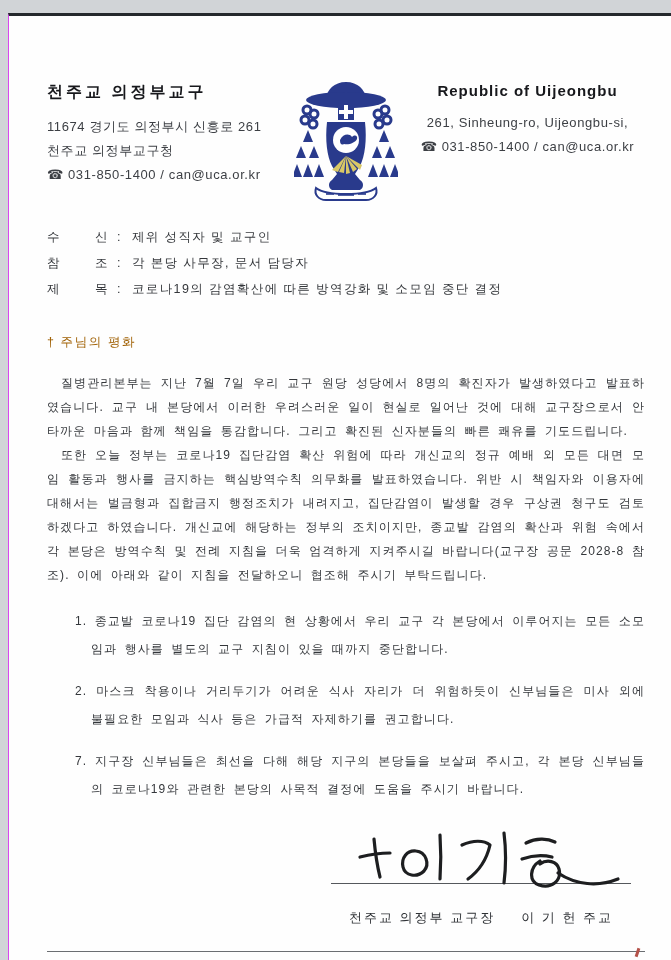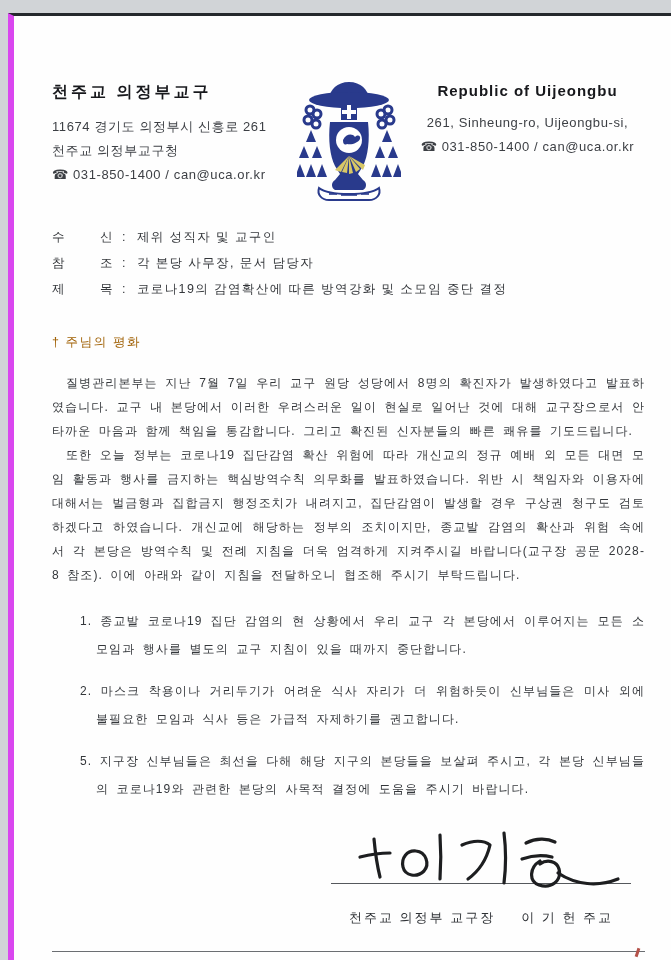--- a/index.html
+++ b/index.html
@@ -7,21 +7,21 @@
     width:671px;height:960px;overflow:hidden;
     background:#d1d4d7;
     font-family:"Liberation Sans","DejaVu Sans",sans-serif;
     position:relative;
   }
   .sheet{
     position:absolute;left:8px;top:13px;
     width:663px;height:947px;box-sizing:border-box;
     background:#fefefe;
     border-top:3px solid #24282c;
-    border-left:6px solid #d946ef;
+    border-left:1px solid #d946ef;
     padding:0 26px 0 38px;
   }
   
   .letterhead{
     margin-top:56px;
     display:flex;align-items:flex-start;justify-content:space-between;
   }
   .lh-kr{width:235px;padding-top:10px;}
   .lh-kr-title{
     font-size:16px;font-weight:bold;color:#17181c;
@@ -195,21 +195,21 @@
   </div>
 
   <div class="greeting">† 주님의 평화</div>
 
   <p class="body-par first">질병관리본부는 지난 7월 7일 우리 교구 원당 성당에서 8명의 확진자가 발생하였다고 발표하였습니다. 교구 내 본당에서 이러한 우려스러운 일이 현실로 일어난 것에 대해 교구장으로서 안타까운 마음과 함께 책임을 통감합니다. 그리고 확진된 신자분들의 빠른 쾌유를 기도드립니다.</p>
   <p class="body-par">또한 오늘 정부는 코로나19 집단감염 확산 위험에 따라 개신교의 정규 예배 외 모든 대면 모임 활동과 행사를 금지하는 핵심방역수칙 의무화를 발표하였습니다. 위반 시 책임자와 이용자에 대해서는 벌금형과 집합금지 행정조치가 내려지고, 집단감염이 발생할 경우 구상권 청구도 검토하겠다고 하였습니다. 개신교에 해당하는 정부의 조치이지만, 종교발 감염의 확산과 위험 속에서 각 본당은 방역수칙 및 전례 지침을 더욱 엄격하게 지켜주시길 바랍니다(교구장 공문 2028-8 참조). 이에 아래와 같이 지침을 전달하오니 협조해 주시기 부탁드립니다.</p>
 
   <div class="list">
     <p class="list-item">1. 종교발 코로나19 집단 감염의 현 상황에서 우리 교구 각 본당에서 이루어지는 모든 소모임과 행사를 별도의 교구 지침이 있을 때까지 중단합니다.</p>
     <p class="list-item">2. 마스크 착용이나 거리두기가 어려운 식사 자리가 더 위험하듯이 신부님들은 미사 외에 불필요한 모임과 식사 등은 가급적 자제하기를 권고합니다.</p>
-    <p class="list-item">5. 지구장 신부님들은 최선을 다해 해당 지구의 본당들을 보살펴 주시고, 각 본당 신부님들의 코로나19와 관련한 본당의 사목적 결정에 도움을 주시기 바랍니다.</p>
+    <p class="list-item">7. 지구장 신부님들은 최선을 다해 해당 지구의 본당들을 보살펴 주시고, 각 본당 신부님들의 코로나19와 관련한 본당의 사목적 결정에 도움을 주시기 바랍니다.</p>
   </div>
 
   <div class="sig-block">
     <svg class="sig-hand" width="290" height="66" viewBox="0 0 290 66">
       <g fill="none" stroke="#1d1e20" stroke-width="3.2" stroke-linecap="round" stroke-linejoin="round">
         <path d="M24 34 C36 31 46 30 54 30"></path>
         <path d="M38 16 C39 27 41 42 44 54"></path>
         <path d="M80 28 C71 27 65 35 67 44 C69 53 81 55 88 48 C94 41 90 29 80 28"></path>
         <path d="M104 12 C105 26 105 42 104 56"></path>
         <path d="M126 22 C137 17 148 17 154 22 C151 35 143 48 132 56"></path>

